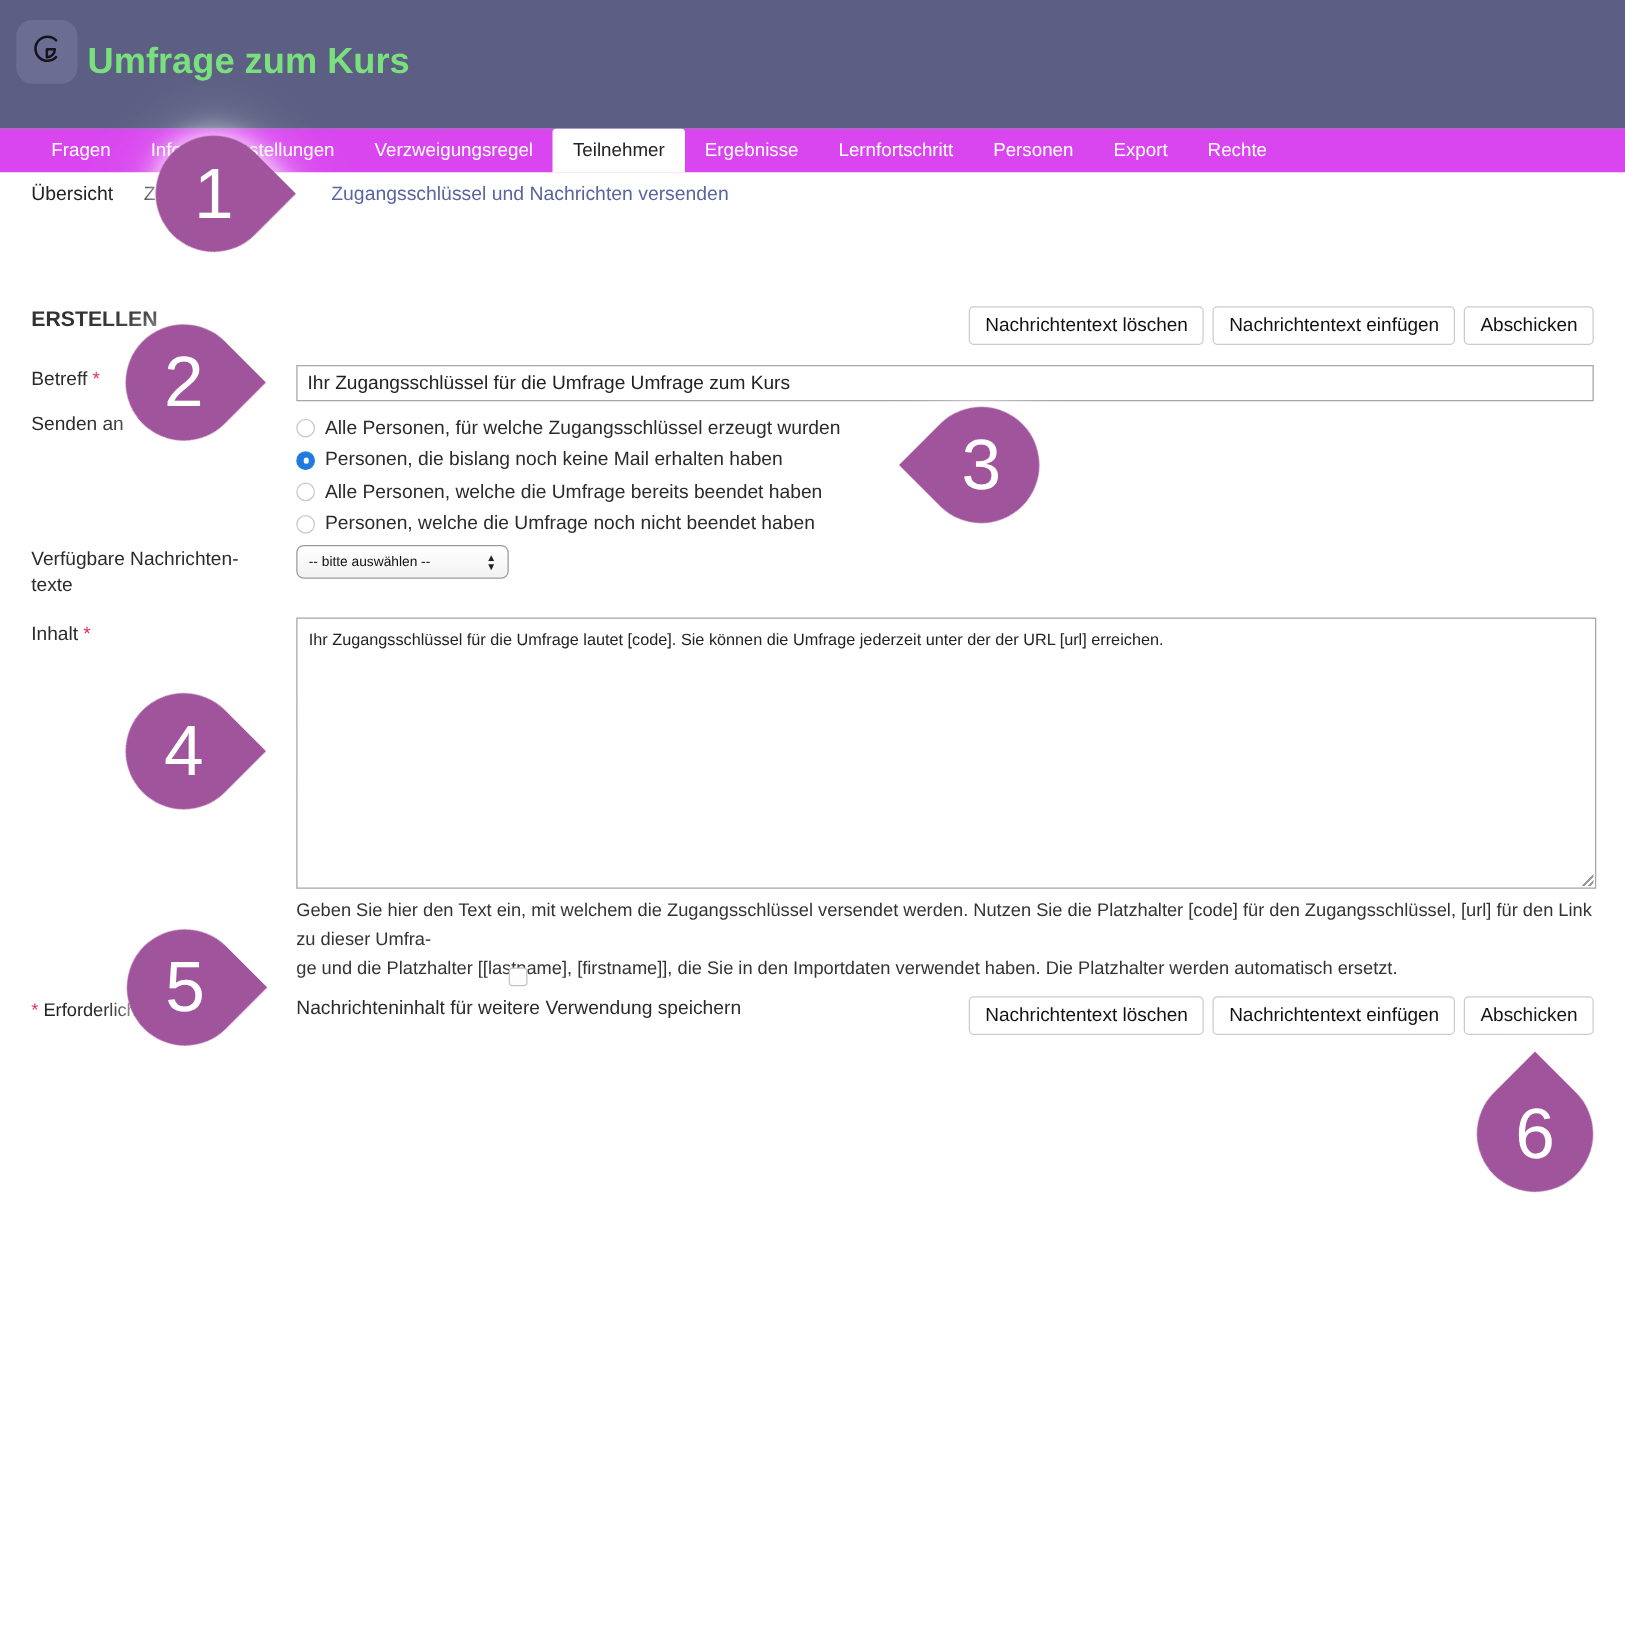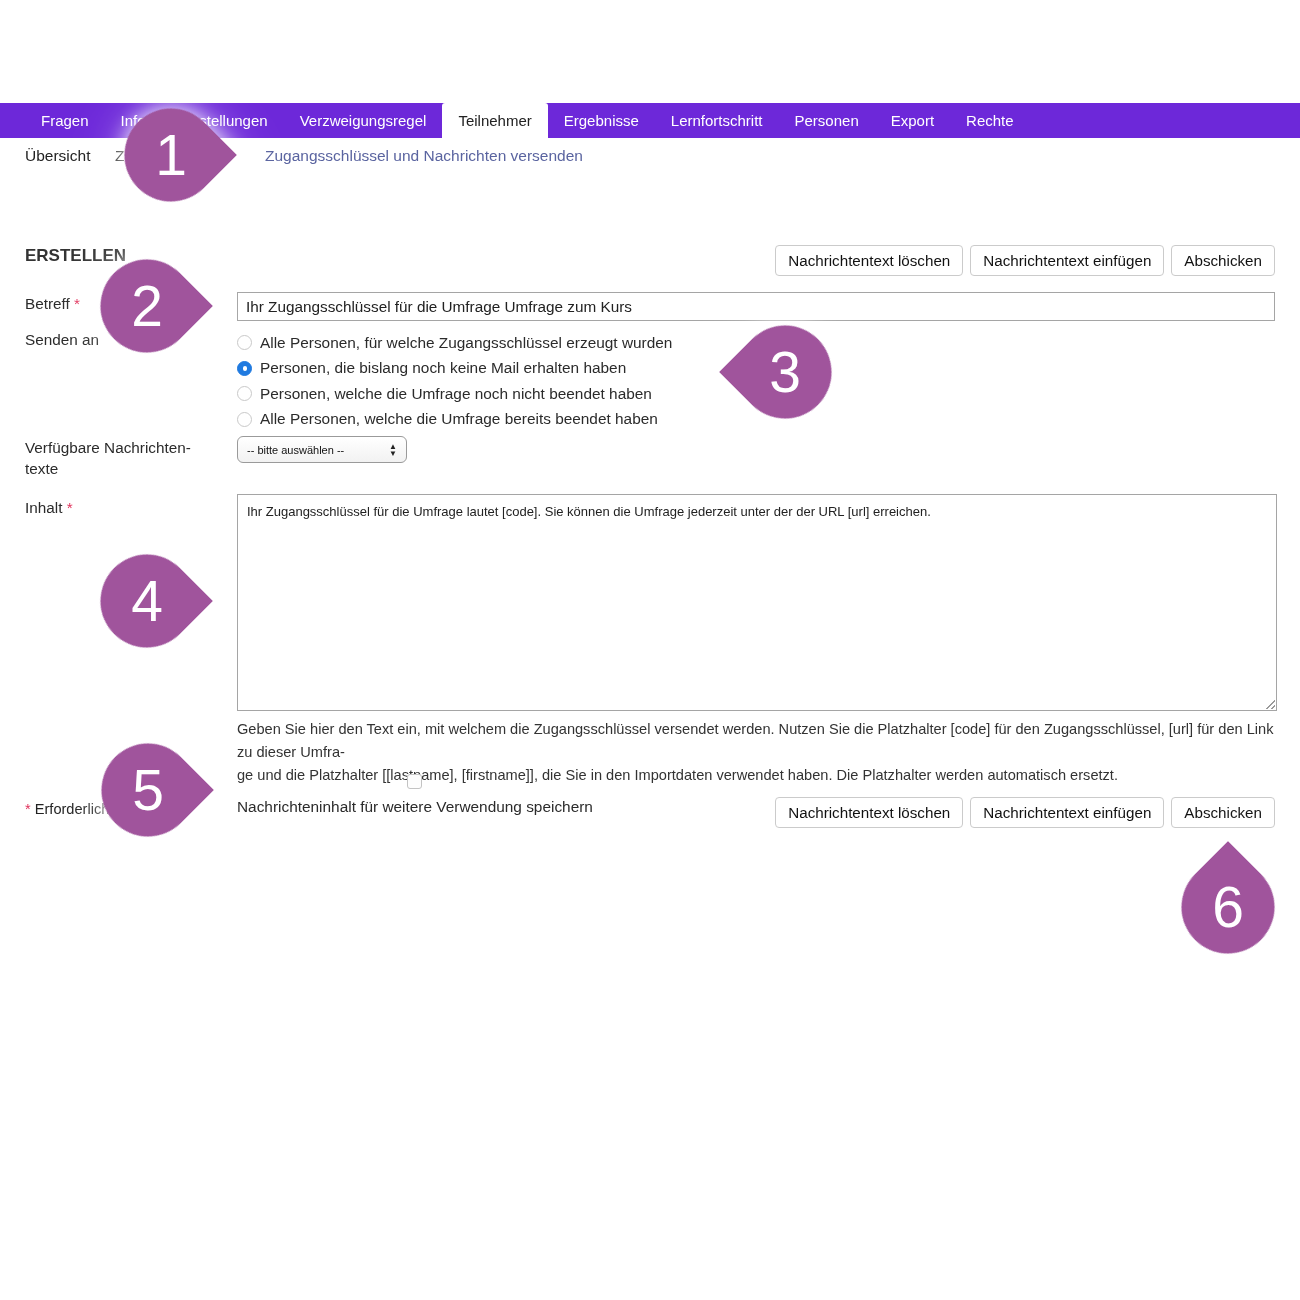--- a/index.html
+++ b/index.html
@@ -7,21 +7,21 @@
               font-family:"Liberation Sans","DejaVu Sans",sans-serif; color:#222; }
   #page { position:relative; width:1300px; height:1300px; overflow:hidden; background:#fff; }
 
   
   .header { position:absolute; left:0; top:0; width:1300px; height:103px; background:#5c5e83; }
   .logo-box { position:absolute; left:13px; top:16px; width:49px; height:51px;
               background:#6b6d92; border-radius:13px; display:flex; align-items:center; justify-content:center; }
   .app-title { position:absolute; left:70px; top:33px; font-size:29px; font-weight:bold; color:#79e07d; }
 
   
-  .tabbar { position:absolute; left:0; top:103px; width:1300px; height:35px; background:#6d28d9;
+  .tabbar { position:absolute; left:0; top:103px; width:1300px; height:35px; background:#d946ef;
             display:flex; align-items:stretch; padding-left:25px; }
   .tab { color:#fff; font-size:15px; line-height:35px; padding:0 16px; white-space:nowrap; cursor:default; }
   .tab.active { background:#fff; color:#222; border-radius:3px 3px 0 0; }
 
   
   .subnav { position:absolute; left:0; top:138px; width:1300px; height:40px; background:#fff; }
   .subnav-item { position:absolute; top:9px; font-size:15.5px; color:#222; white-space:nowrap; }
   .subnav-link { color:#5a64a0; }
 
   
@@ -84,20 +84,31 @@
   .tip-left  .marker-shape { border-radius:0 50% 50% 50%; transform:translate(-50%,-50%) rotate(-45deg); }
   .tip-up    .marker-shape { border-radius:0 50% 50% 50%; transform:translate(-50%,-50%) rotate(45deg); }
   .marker-num { position:absolute; left:0; top:0; width:132px; height:132px; display:flex;
                 align-items:center; justify-content:center; font-size:57px; color:#fff; }
 </style>
 </head>
 <body>
 
 <div id="page">
 
+  <div class="header">
+    <div class="logo-box">
+      <span>
+        <svg width="30" height="30" viewBox="0 0 24 24" fill="none" stroke="#14141e" stroke-width="1.6" stroke-linecap="round" stroke-linejoin="round">
+          <path d="M 17.5 6.6 A 7.7 7.7 0 1 0 17.5 17.4"></path>
+          <path d="M 11.6 12.3 L 16.7 12.3 A 5.1 5.1 0 0 1 11.6 17.4 Z"></path>
+        </svg>
+      </span>
+    </div>
+    <h1 class="app-title">Umfrage zum Kurs</h1>
+  </div>
 
   <div class="tabbar">
     <div class="tab">Fragen</div>
     <div class="tab">Info</div>
     <div class="tab">Einstellungen</div>
     <div class="tab">Verzweigungsregel</div>
     <div class="tab active">Teilnehmer</div>
     <div class="tab">Ergebnisse</div>
     <div class="tab">Lernfortschritt</div>
     <div class="tab">Personen</div>
@@ -130,25 +141,25 @@
     <div class="radio-row">
       <span class="radio"></span>
       <span class="radio-label">Alle Personen, für welche Zugangsschlüssel erzeugt wurden</span>
     </div>
     <div class="radio-row checked">
       <span class="radio"></span>
       <span class="radio-label">Personen, die bislang noch keine Mail erhalten haben</span>
     </div>
     <div class="radio-row">
       <span class="radio"></span>
+      <span class="radio-label">Alle Personen, welche die Umfrage bereits beendet haben</span>
+    </div>
+    <div class="radio-row">
+      <span class="radio"></span>
       <span class="radio-label">Personen, welche die Umfrage noch nicht beendet haben</span>
-    </div>
-    <div class="radio-row">
-      <span class="radio"></span>
-      <span class="radio-label">Alle Personen, welche die Umfrage bereits beendet haben</span>
     </div>
   </div>
 
   <div class="field-label" style="top:437px; line-height:21px;">
     <span style="display:block;">Verfügbare Nachrichten-</span>
     <span style="display:block;">texte</span>
   </div>
   <div class="select-box">
     <span class="select-text">-- bitte auswählen --</span>
     <span class="select-arrows"></span>

